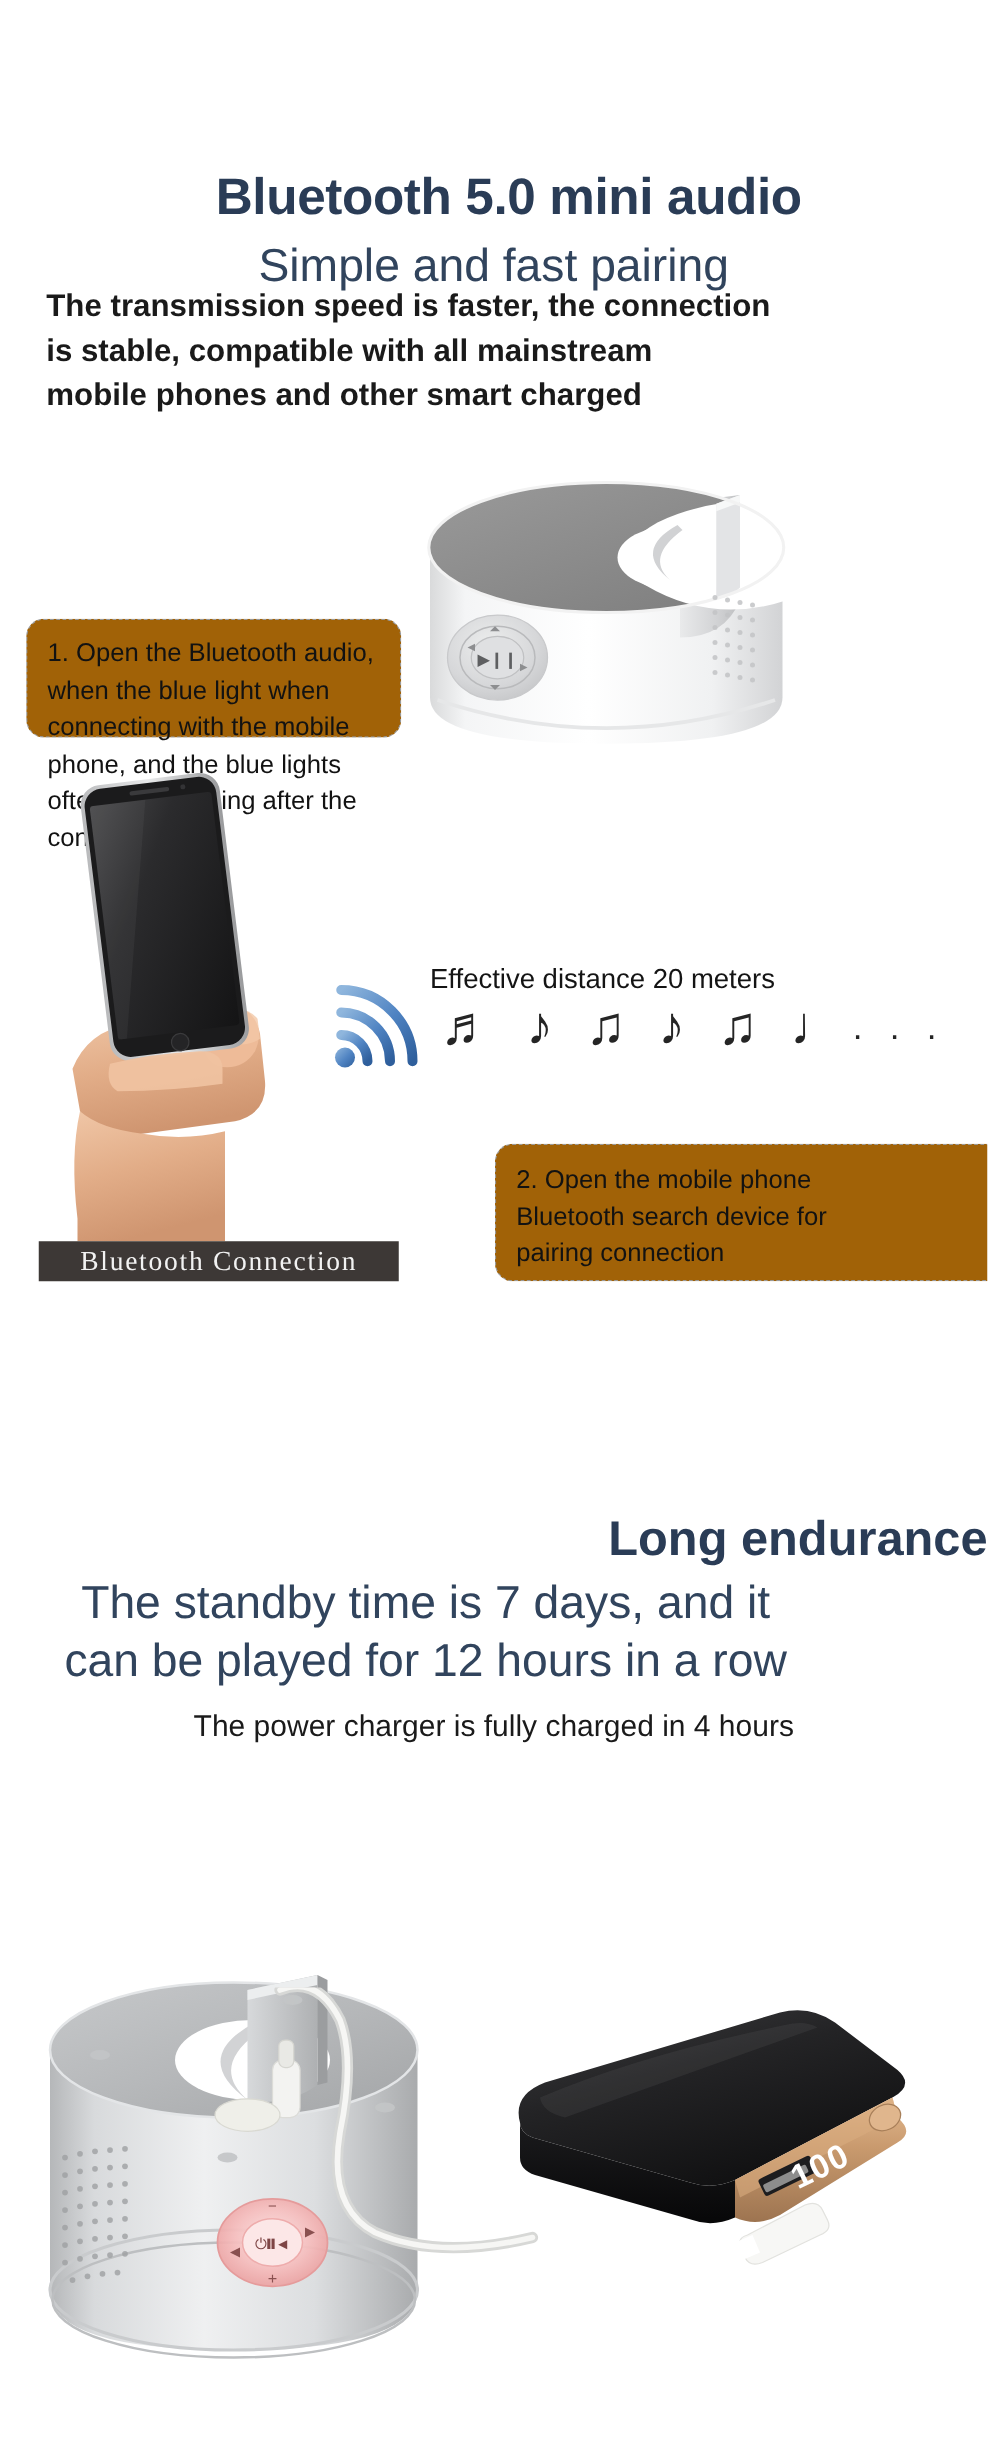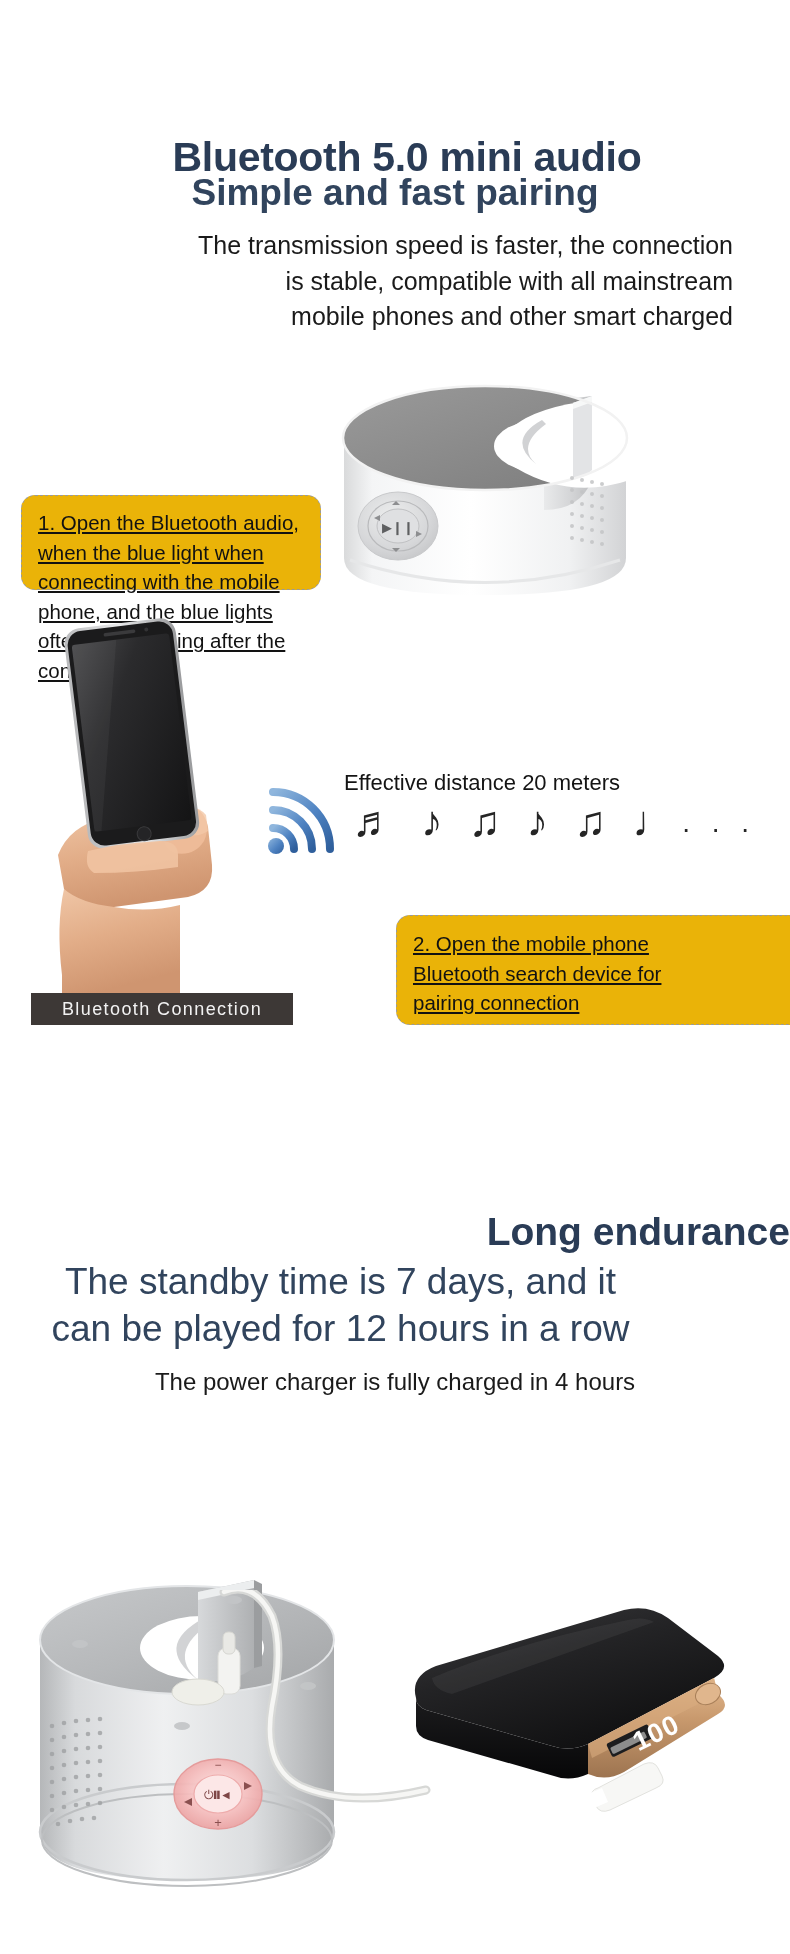--- a/index.html
+++ b/index.html
@@ -13,64 +13,64 @@
   .page{position:relative;width:790px;height:1954px;background:#fff;overflow:hidden;}
 
   
   .sec1-title{
     position:absolute; left:12px; top:136px; width:790px;
     text-align:center;
     font-size:41px; font-weight:bold; color:#2a3c56;
     letter-spacing:-.3px; line-height:1.05;
   }
   .sec1-sub{
-    position:absolute; left:0; top:172px; width:790px;
+    position:absolute; left:0; top:192px; width:790px;
     text-align:center;
-    font-size:37px; font-weight:700; color:#31445d;
+    font-size:37px; font-weight:400; color:#31445d;
     line-height:1.15;
   }
   .sec1-body{
-    position:absolute; left:53px; top:228px; width:680px;
-    text-align:right;
-    font-size:25px; font-weight:400; color:#1a1a1a;
+    position:absolute; left:37px; top:228px; width:680px;
+    text-align:left;
+    font-size:25px; font-weight:700; color:#1a1a1a;
     line-height:1.42;
   }
 
   
   .callout{
     position:absolute;
     border:1.5px dashed #9a9a9a;
     border-radius:14px;
-    background:#eab308;
+    background:#a16207;
     box-sizing:border-box;
     color:#121212;
     font-size:20.5px;
     line-height:1.44;
-    text-decoration:underline;
   }
   #callout1{ left:21px; top:495px; width:300px; height:95px; padding:12px 14px 12px 16px; }
   #callout2{ left:396px; top:915px; width:444px; height:110px; padding:13px 16px; font-size:20.5px;}
   .callout .ln{display:block;white-space:nowrap;}
 
   
   .spk{position:absolute; left:330px; top:360px; width:310px; height:250px;}
   .spk svg{display:block;}
 
   
   .phonewrap{position:absolute; left:28px; top:605px; width:280px; height:425px;}
 
   
   .bt-banner{
-    position:absolute; left:31px; top:993px; width:262px; height:32px;
+    position:absolute; left:31px; top:993px; width:288px; height:32px;
     background:#3d3836;
     color:#f2f2f2;
-    font-size:18px;
+    font-size:22px;
     letter-spacing:1.4px;
     display:flex;align-items:center;justify-content:center;
     box-sizing:border-box;
+    font-family:Liberation Serif, serif;
   }
 
   
   .wifi{position:absolute;left:263px;top:780px;width:86px;height:78px;}
   .eff-dist{
     position:absolute; left:344px; top:770px;
     font-size:22px; color:#141414; white-space:nowrap;
   }
   .notes{
     position:absolute; left:352px; top:800px;

